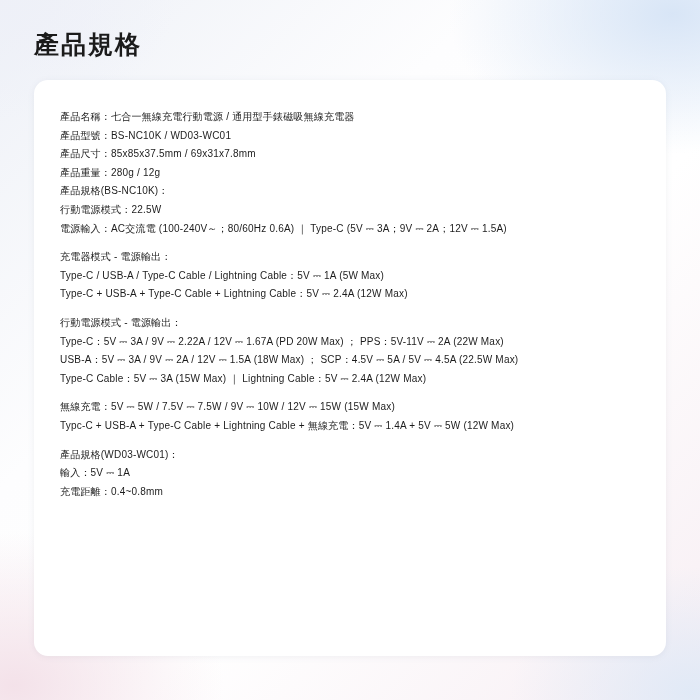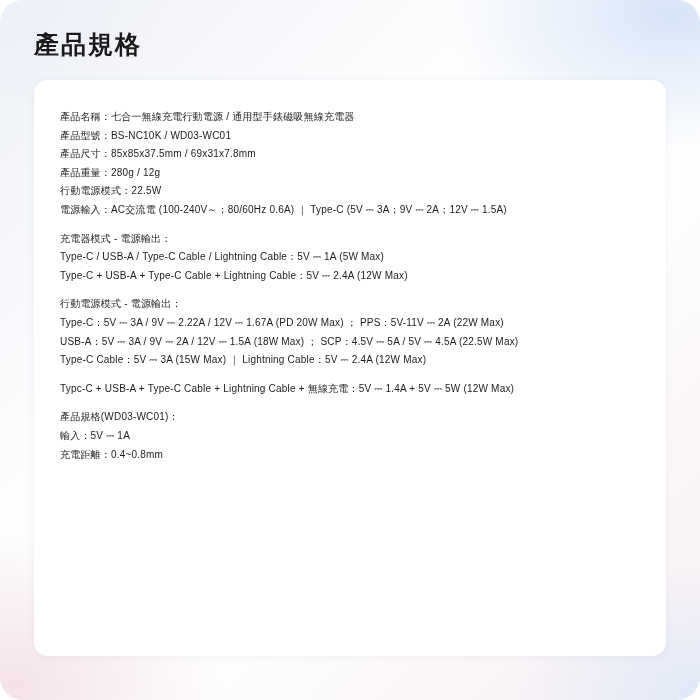--- a/index.html
+++ b/index.html
@@ -17,21 +17,20 @@
     position: relative;
     width: 700px;
     height: 700px;
     box-sizing: border-box;
     background:
       radial-gradient(ellipse 320px 200px at 96% 2%, rgba(214,228,246,0.95) 0%, rgba(214,228,246,0) 70%),
       radial-gradient(ellipse 300px 220px at 2% 98%, rgba(243,224,232,0.95) 0%, rgba(243,224,232,0) 70%),
       radial-gradient(ellipse 260px 180px at 99% 99%, rgba(222,233,247,0.9) 0%, rgba(222,233,247,0) 70%),
       radial-gradient(ellipse 240px 160px at 1% 1%, rgba(238,240,248,0.9) 0%, rgba(238,240,248,0) 70%),
       linear-gradient(135deg, #eef1f7 0%, #fdfdfe 35%, #ffffff 60%, #f7eef3 100%);
-    border-radius: 23px;
   }
   .title {
     position: absolute;
     left: 34px;
     top: 28px;
     font-size: 25px;
     font-weight: bold;
     letter-spacing: 2px;
     color: #1b1b1b;
     font-family: "Liberation Sans", "DejaVu Sans", sans-serif;
@@ -67,32 +66,34 @@
 <body>
 
 <div class="page">
   <div class="title">產品規格</div>
   <div class="card">
     <div class="spec-body">
         <div class="line">產品名稱：七合一無線充電行動電源 / 通用型手錶磁吸無線充電器</div>
         <div class="line">產品型號：BS-NC10K / WD03-WC01</div>
         <div class="line">產品尺寸：85x85x37.5mm / 69x31x7.8mm</div>
         <div class="line">產品重量：280g / 12g</div>
+        <div class="line">產品規格(BS-NC10K)：</div>
         <div class="line">行動電源模式：22.5W</div>
         <div class="line">電源輸入：AC交流電 (100-240V～；80/60Hz 0.6A) ｜ Type-C (5V ⎓ 3A；9V ⎓ 2A；12V ⎓ 1.5A)</div>
         <div class="gap"></div>
         <div class="line">充電器模式 - 電源輸出：</div>
         <div class="line">Type-C / USB-A / Type-C Cable / Lightning Cable：5V ⎓ 1A (5W Max)</div>
         <div class="line">Type-C + USB-A + Type-C Cable + Lightning Cable：5V ⎓ 2.4A (12W Max)</div>
         <div class="gap"></div>
         <div class="line">行動電源模式 - 電源輸出：</div>
         <div class="line">Type-C：5V ⎓ 3A / 9V ⎓ 2.22A / 12V ⎓ 1.67A (PD 20W Max) ； PPS：5V-11V ⎓ 2A (22W Max)</div>
         <div class="line">USB-A：5V ⎓ 3A / 9V ⎓ 2A / 12V ⎓ 1.5A (18W Max) ； SCP：4.5V ⎓ 5A / 5V ⎓ 4.5A (22.5W Max)</div>
         <div class="line">Type-C Cable：5V ⎓ 3A (15W Max) ｜ Lightning Cable：5V ⎓ 2.4A (12W Max)</div>
         <div class="gap"></div>
+        <div class="line">無線充電：5V ⎓ 5W / 7.5V ⎓ 7.5W / 9V ⎓ 10W / 12V ⎓ 15W (15W Max)</div>
         <div class="line">Typc-C + USB-A + Type-C Cable + Lightning Cable + 無線充電：5V ⎓ 1.4A + 5V ⎓ 5W (12W Max)</div>
         <div class="gap"></div>
         <div class="line">產品規格(WD03-WC01)：</div>
         <div class="line">輸入：5V ⎓ 1A</div>
         <div class="line">充電距離：0.4~0.8mm</div>
       </div>
   </div>
 </div>
 
 </body></html>

